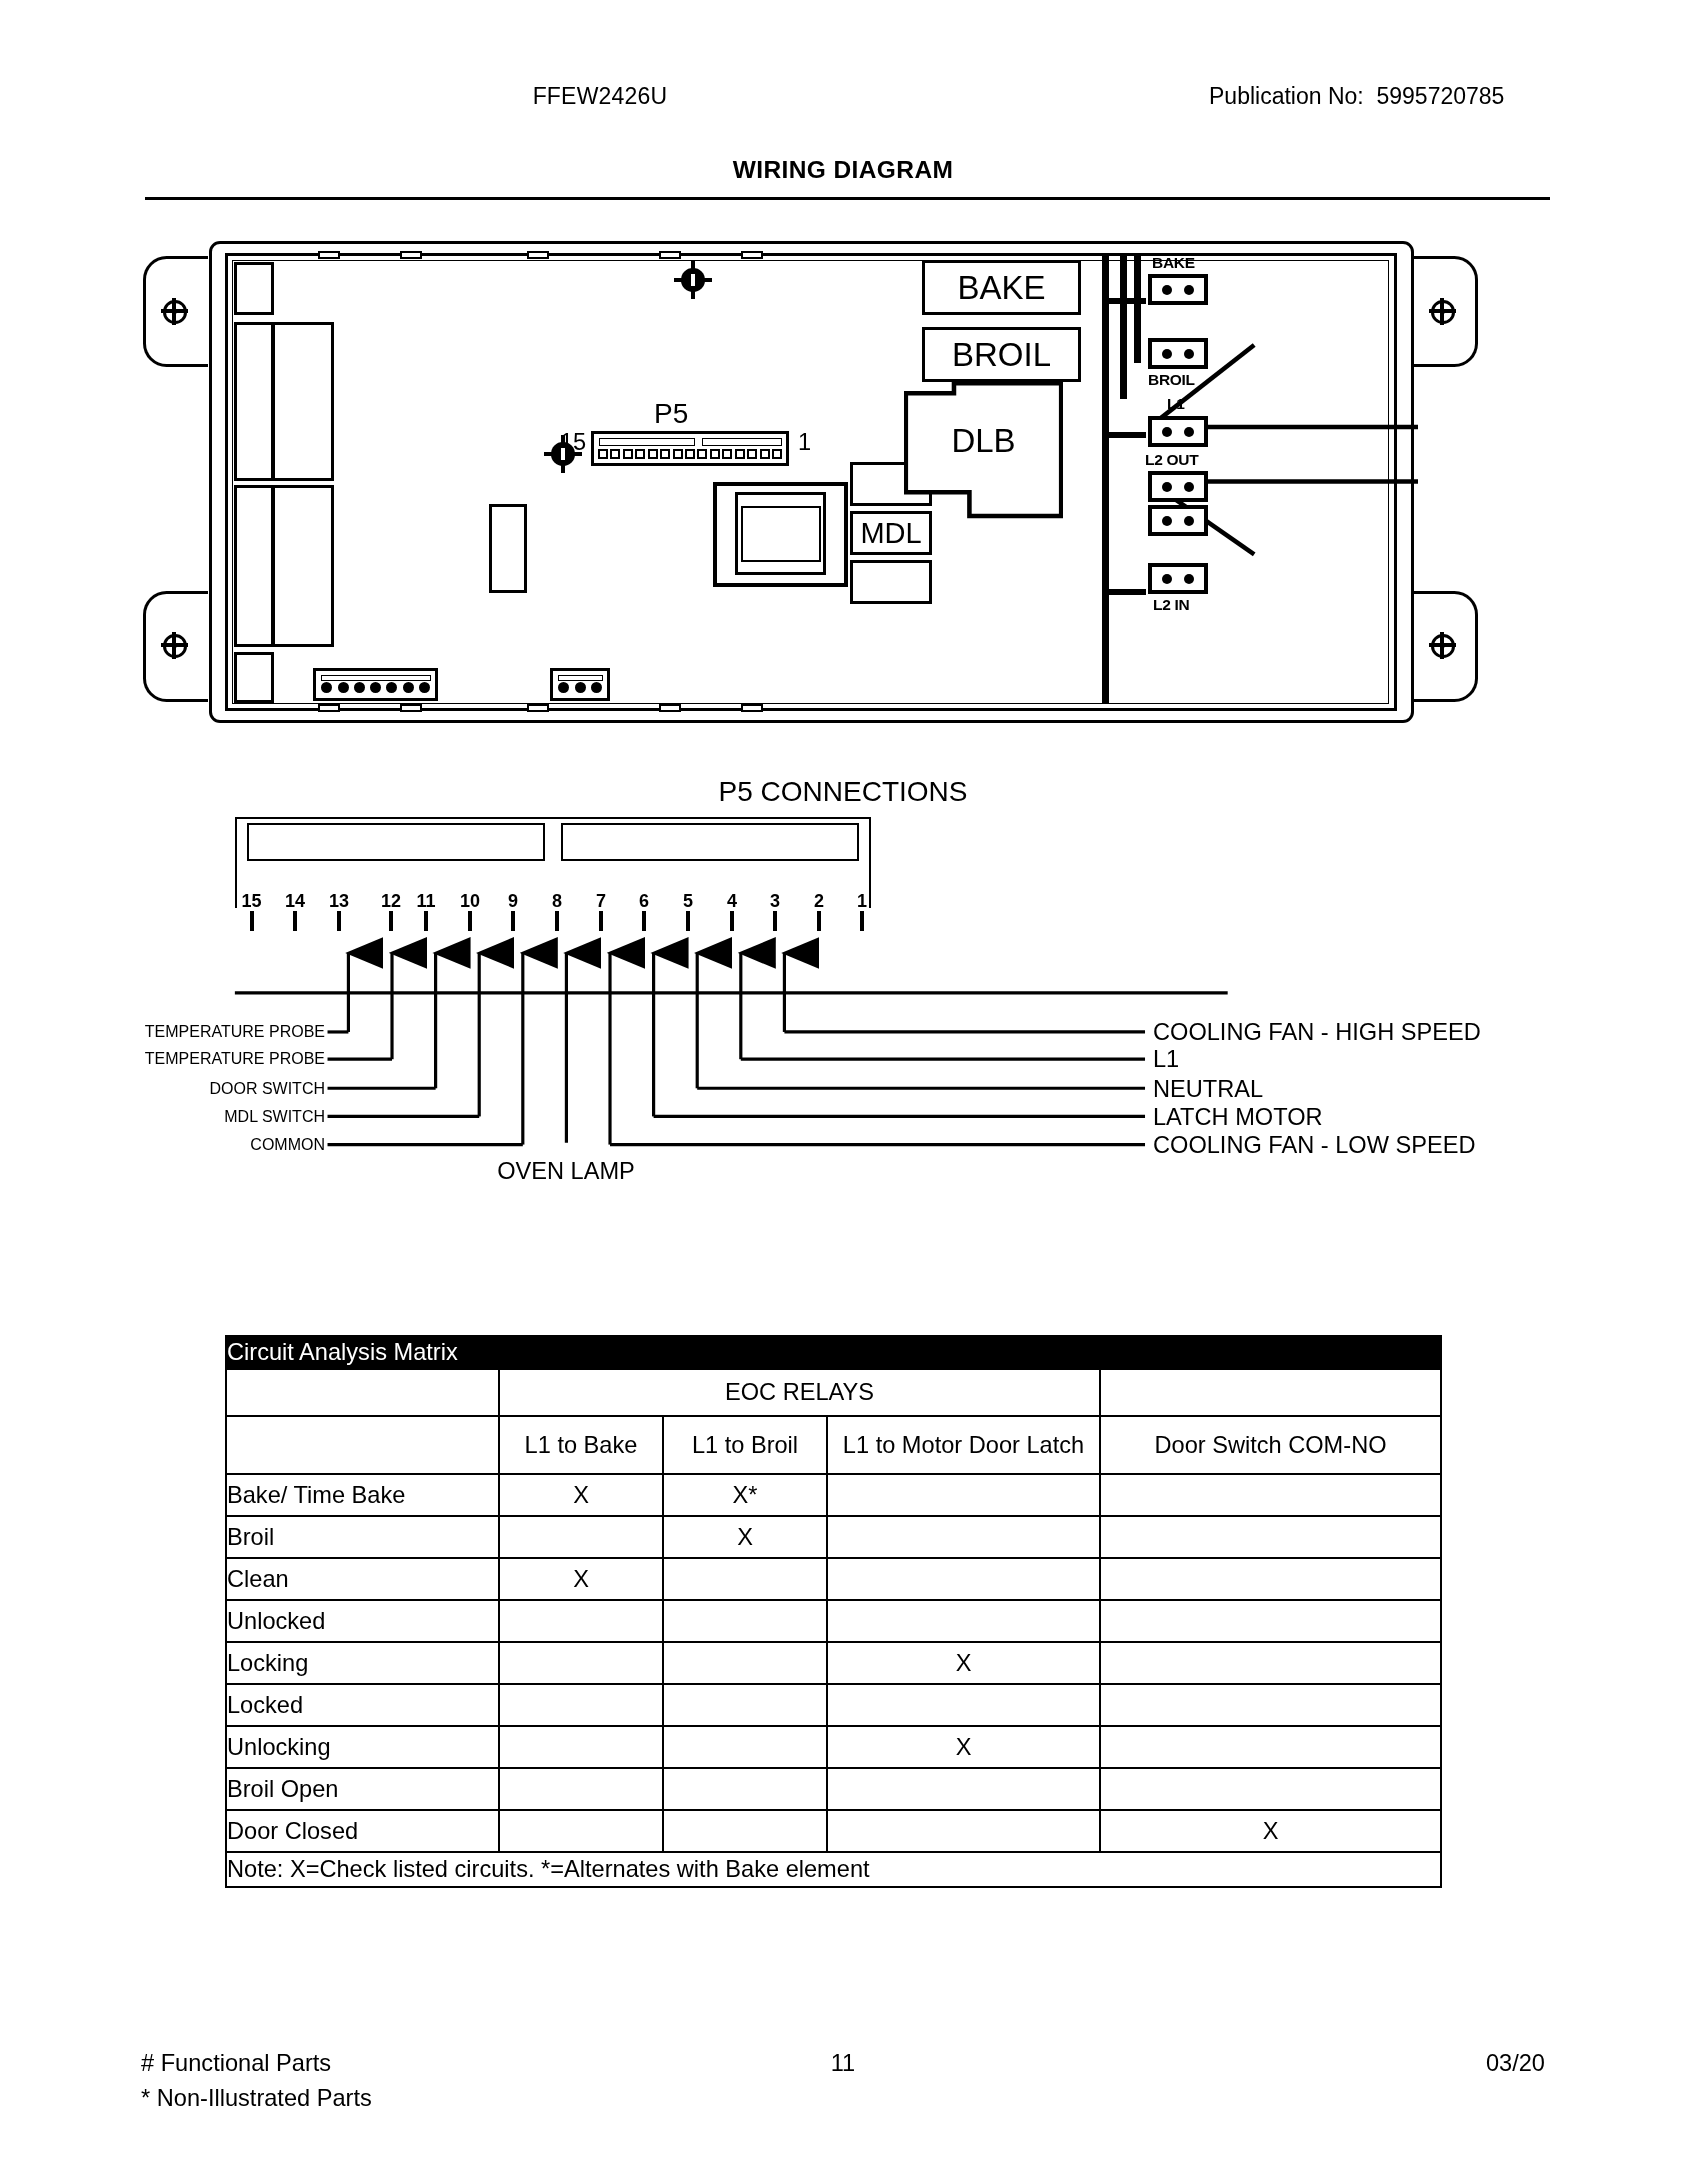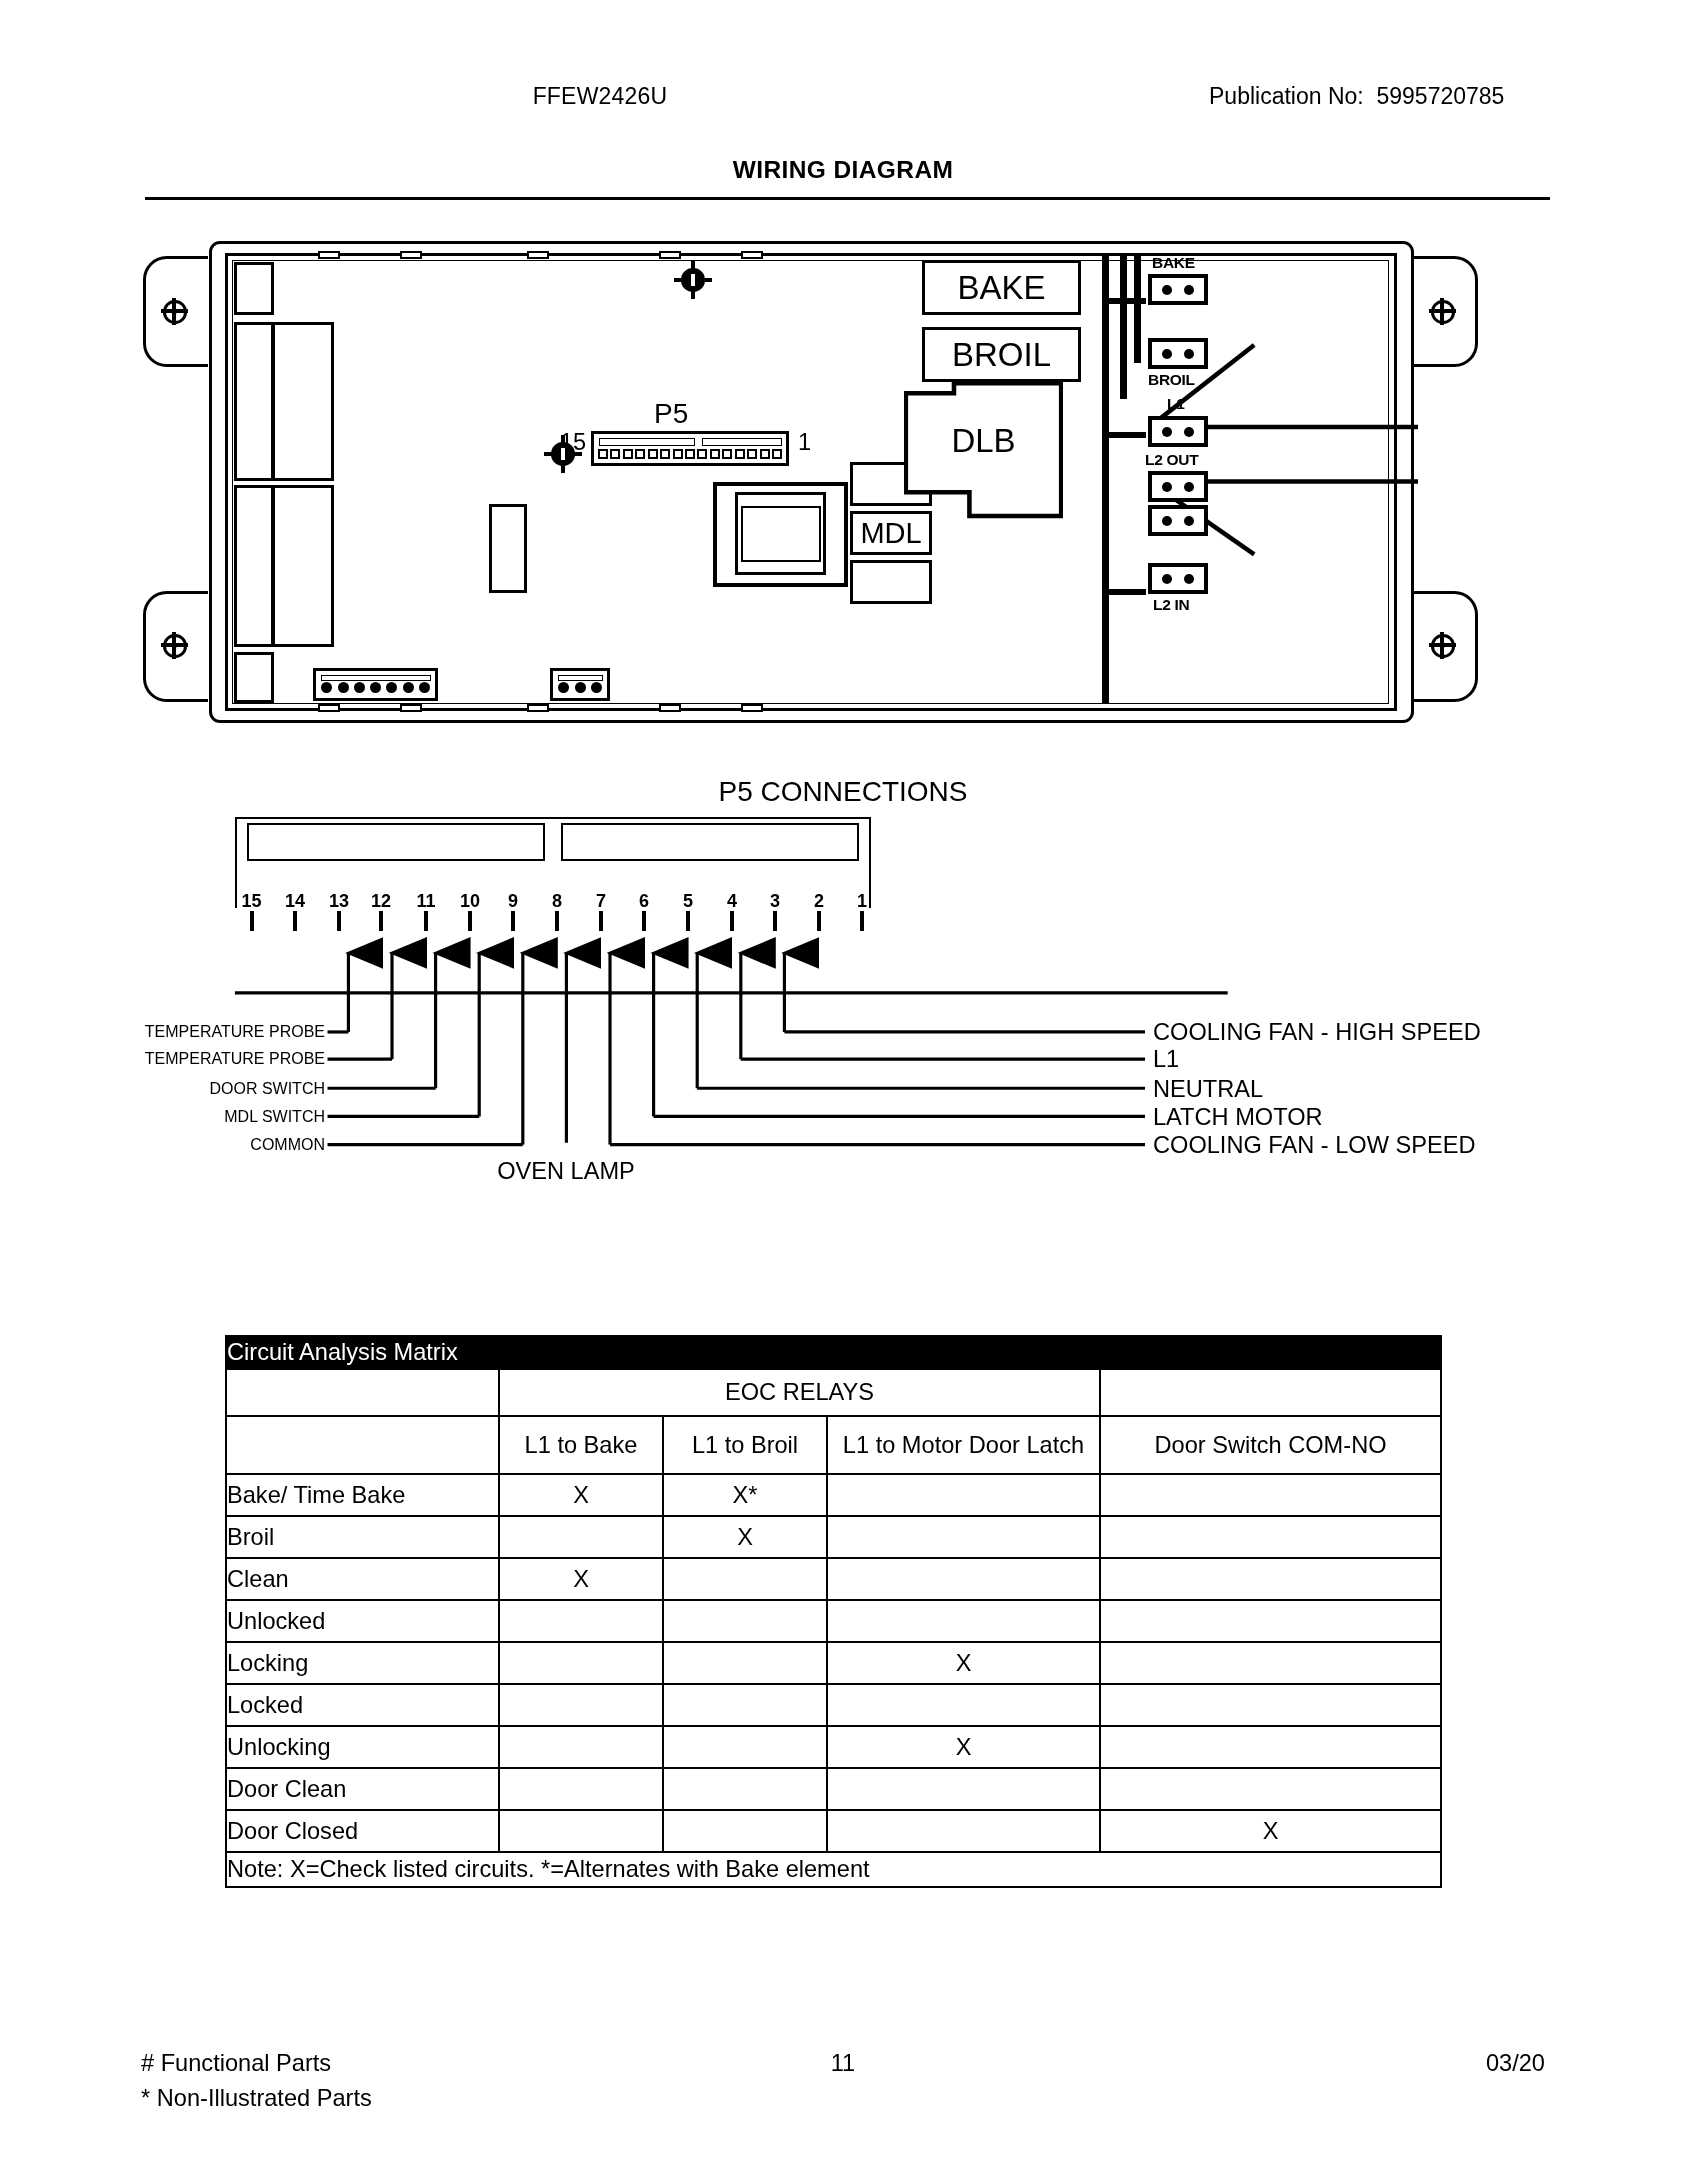--- a/index.html
+++ b/index.html
@@ -560,21 +560,21 @@
   <div id="p5c-title">P5 CONNECTIONS</div>
 
   <div id="p5c-body">
     <div id="p5c-outline"></div>
     <div class="p5c-slot" id="p5c-slot-l"></div>
     <div class="p5c-slot" id="p5c-slot-r"></div>
 
     <div class="p5c-pin" style="left:14.5px;"><span class="pnum">15</span><span class="psq"></span></div>
     <div class="p5c-pin" style="left:58px;"><span class="pnum">14</span><span class="psq"></span></div>
     <div class="p5c-pin" style="left:102px;"><span class="pnum">13</span><span class="psq"></span></div>
-    <div class="p5c-pin" style="left:144px;"><span class="pnum">12</span><span class="psq"></span></div>
+    <div class="p5c-pin" style="left:154px;"><span class="pnum">12</span><span class="psq"></span></div>
     <div class="p5c-pin" style="left:189px;"><span class="pnum">11</span><span class="psq"></span></div>
     <div class="p5c-pin" style="left:233px;"><span class="pnum">10</span><span class="psq"></span></div>
     <div class="p5c-pin" style="left:276px;"><span class="pnum">9</span><span class="psq"></span></div>
     <div class="p5c-pin" style="left:320px;"><span class="pnum">8</span><span class="psq"></span></div>
     <div class="p5c-pin" style="left:364px;"><span class="pnum">7</span><span class="psq"></span></div>
     <div class="p5c-pin" style="left:407px;"><span class="pnum">6</span><span class="psq"></span></div>
     <div class="p5c-pin" style="left:451px;"><span class="pnum">5</span><span class="psq"></span></div>
     <div class="p5c-pin" style="left:495px;"><span class="pnum">4</span><span class="psq"></span></div>
     <div class="p5c-pin" style="left:538px;"><span class="pnum">3</span><span class="psq"></span></div>
     <div class="p5c-pin" style="left:582px;"><span class="pnum">2</span><span class="psq"></span></div>
@@ -721,21 +721,21 @@
         <td class="mark-cell"></td>
       </tr>
       <tr>
         <td class="rowhead-cell">Unlocking</td>
         <td class="mark-cell"></td>
         <td class="mark-cell"></td>
         <td class="mark-cell">X</td>
         <td class="mark-cell"></td>
       </tr>
       <tr>
-        <td class="rowhead-cell">Door Clean</td>
+        <td class="rowhead-cell">Broil Open</td>
         <td class="mark-cell"></td>
         <td class="mark-cell"></td>
         <td class="mark-cell"></td>
         <td class="mark-cell"></td>
       </tr>
       <tr>
         <td class="rowhead-cell">Door Closed</td>
         <td class="mark-cell"></td>
         <td class="mark-cell"></td>
         <td class="mark-cell"></td>

